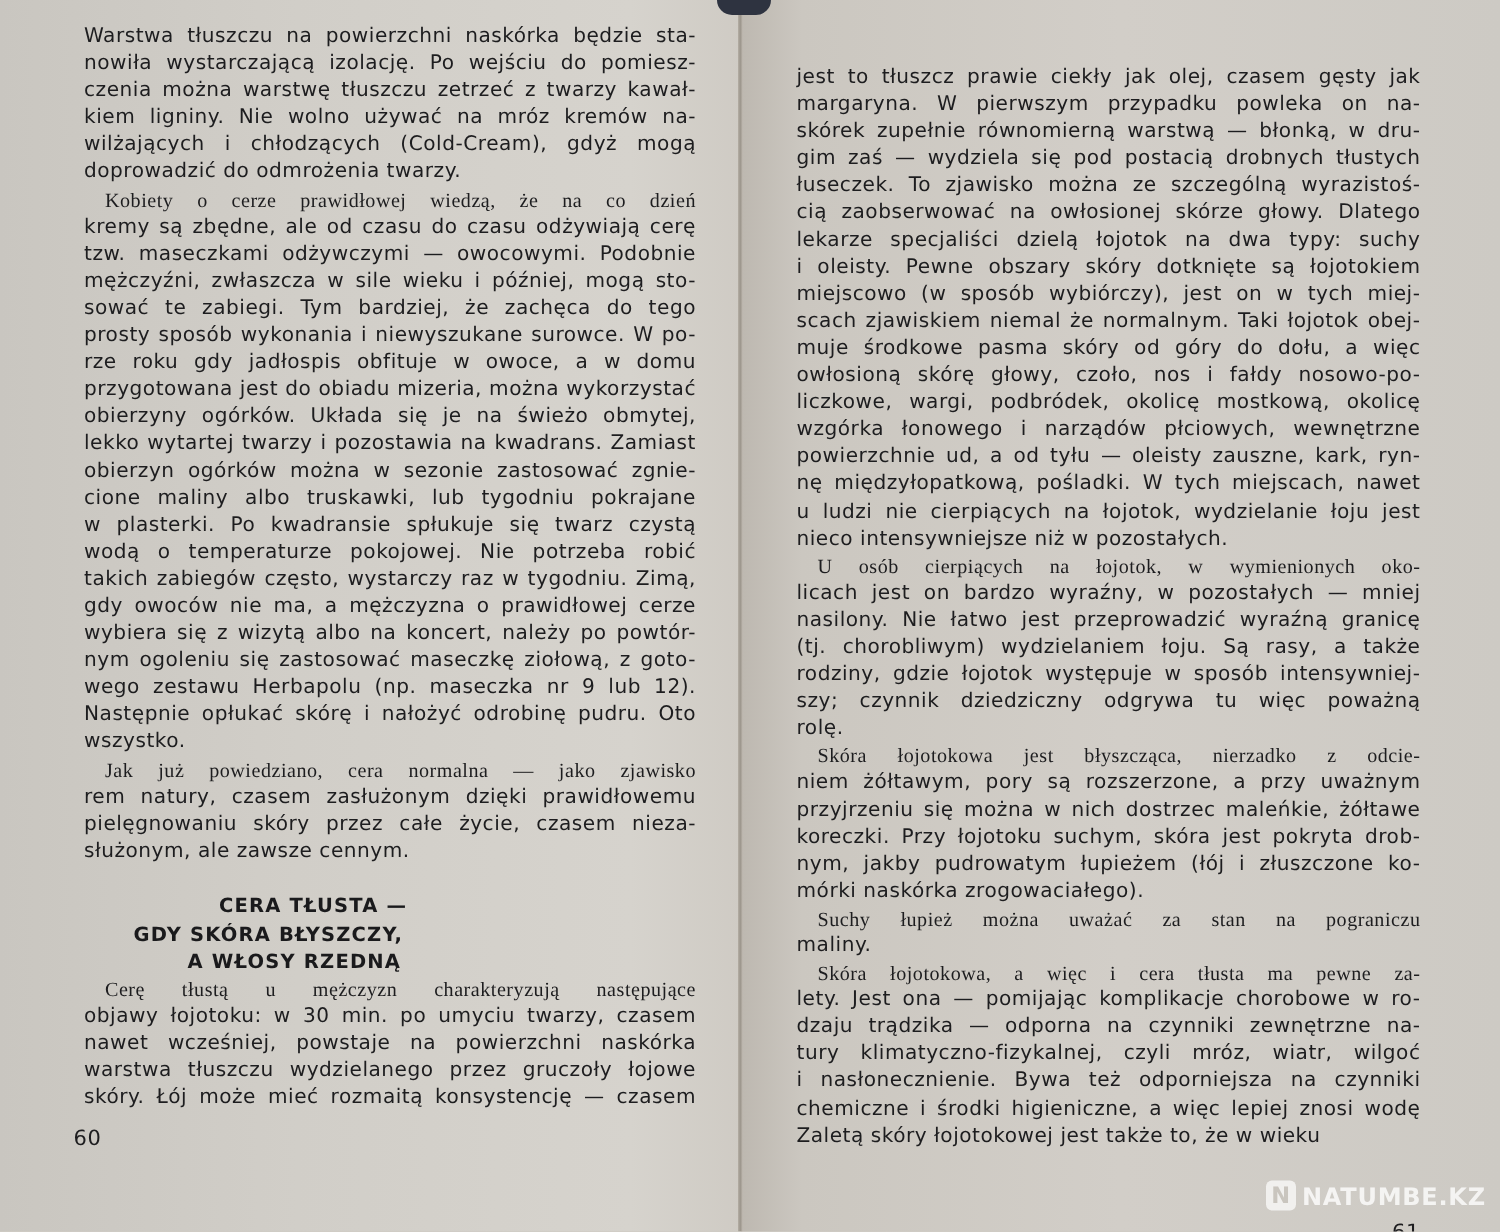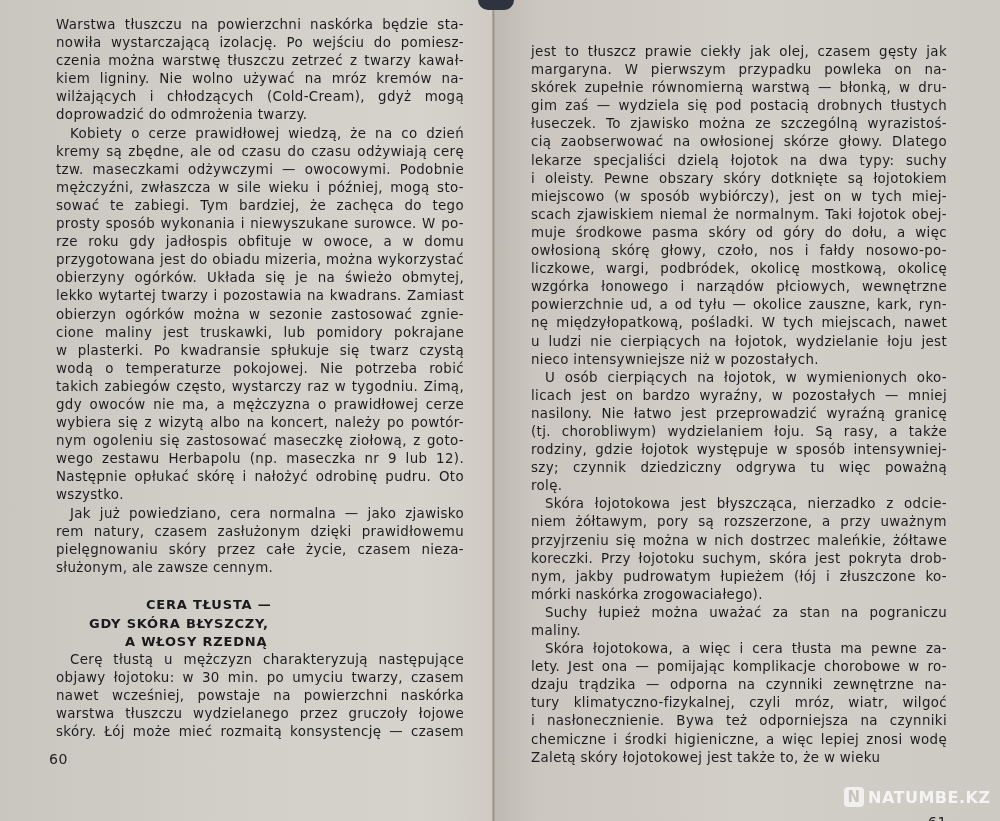--- a/index.html
+++ b/index.html
@@ -37,21 +37,21 @@
     letter-spacing:0.35px;
   }
   .left-block { left:56px; top:16px; width:408px; }
   .right-block { left:531px; top:43px; width:416px; }
   .line {
     display:block; white-space:nowrap;
     text-align:justify; text-align-last:justify;
     height:18.1px;
   }
   .line.last { text-align-last:left; }
-  .line.indent { padding-left:14px; }
+  .line.indent { padding-left:14px;font-family:Liberation Serif, serif; }
   .heading {
     position:absolute; left:56px; top:596px; width:408px;
     font-weight:bold; font-size:13px; letter-spacing:0.8px;
     color:#1a1a1c; line-height:18.5px;
   }
   .heading span { display:block; white-space:nowrap; }
   .h1 { padding-left:90px; }
   .h2 { padding-left:33px; }
   .h3 { padding-left:69px; }
   .section2 { position:absolute; left:56px; top:651px; width:408px; }
@@ -91,21 +91,21 @@
     <span class="line">kremy są zbędne, ale od czasu do czasu odżywiają cerę</span>
     <span class="line">tzw. maseczkami odżywczymi — owocowymi. Podobnie</span>
     <span class="line">mężczyźni, zwłaszcza w sile wieku i później, mogą sto-</span>
     <span class="line">sować te zabiegi. Tym bardziej, że zachęca do tego</span>
     <span class="line">prosty sposób wykonania i niewyszukane surowce. W po-</span>
     <span class="line">rze roku gdy jadłospis obfituje w owoce, a w domu</span>
     <span class="line">przygotowana jest do obiadu mizeria, można wykorzystać</span>
     <span class="line">obierzyny ogórków. Układa się je na świeżo obmytej,</span>
     <span class="line">lekko wytartej twarzy i pozostawia na kwadrans. Zamiast</span>
     <span class="line">obierzyn ogórków można w sezonie zastosować zgnie-</span>
-    <span class="line">cione maliny jest truskawki, lub pomidory pokrajane</span>
+    <span class="line">cione maliny albo truskawki, lub tygodniu pokrajane</span>
     <span class="line">w plasterki. Po kwadransie spłukuje się twarz czystą</span>
     <span class="line">wodą o temperaturze pokojowej. Nie potrzeba robić</span>
     <span class="line">takich zabiegów często, wystarczy raz w tygodniu. Zimą,</span>
     <span class="line">gdy owoców nie ma, a mężczyzna o prawidłowej cerze</span>
     <span class="line">wybiera się z wizytą albo na koncert, należy po powtór-</span>
     <span class="line">nym ogoleniu się zastosować maseczkę ziołową, z goto-</span>
     <span class="line">wego zestawu Herbapolu (np. maseczka nr 9 lub 12).</span>
     <span class="line">Następnie opłukać skórę i nałożyć odrobinę pudru. Oto</span>
     <span class="line last">wszystko.</span>
     <span class="line indent">Jak już powiedziano, cera normalna — jako zjawisko</span>
@@ -138,21 +138,21 @@
     <span class="line">łuseczek. To zjawisko można ze szczególną wyrazistoś-</span>
     <span class="line">cią zaobserwować na owłosionej skórze głowy. Dlatego</span>
     <span class="line">lekarze specjaliści dzielą łojotok na dwa typy: suchy</span>
     <span class="line">i oleisty. Pewne obszary skóry dotknięte są łojotokiem</span>
     <span class="line">miejscowo (w sposób wybiórczy), jest on w tych miej-</span>
     <span class="line">scach zjawiskiem niemal że normalnym. Taki łojotok obej-</span>
     <span class="line">muje środkowe pasma skóry od góry do dołu, a więc</span>
     <span class="line">owłosioną skórę głowy, czoło, nos i fałdy nosowo-po-</span>
     <span class="line">liczkowe, wargi, podbródek, okolicę mostkową, okolicę</span>
     <span class="line">wzgórka łonowego i narządów płciowych, wewnętrzne</span>
-    <span class="line">powierzchnie ud, a od tyłu — okolice zausznе, kark, ryn-</span>
+    <span class="line">powierzchnie ud, a od tyłu — oleisty zausznе, kark, ryn-</span>
     <span class="line">nę międzyłopatkową, pośladki. W tych miejscach, nawet</span>
     <span class="line">u ludzi nie cierpiących na łojotok, wydzielanie łoju jest</span>
     <span class="line last">nieco intensywniejsze niż w pozostałych.</span>
     <span class="line indent">U osób cierpiących na łojotok, w wymienionych oko-</span>
     <span class="line">licach jest on bardzo wyraźny, w pozostałych — mniej</span>
     <span class="line">nasilony. Nie łatwo jest przeprowadzić wyraźną granicę</span>
     <span class="line">(tj. chorobliwym) wydzielaniem łoju. Są rasy, a także</span>
     <span class="line">rodziny, gdzie łojotok występuje w sposób intensywniej-</span>
     <span class="line">szy; czynnik dziedziczny odgrywa tu więc poważną</span>
     <span class="line last">rolę.</span>

